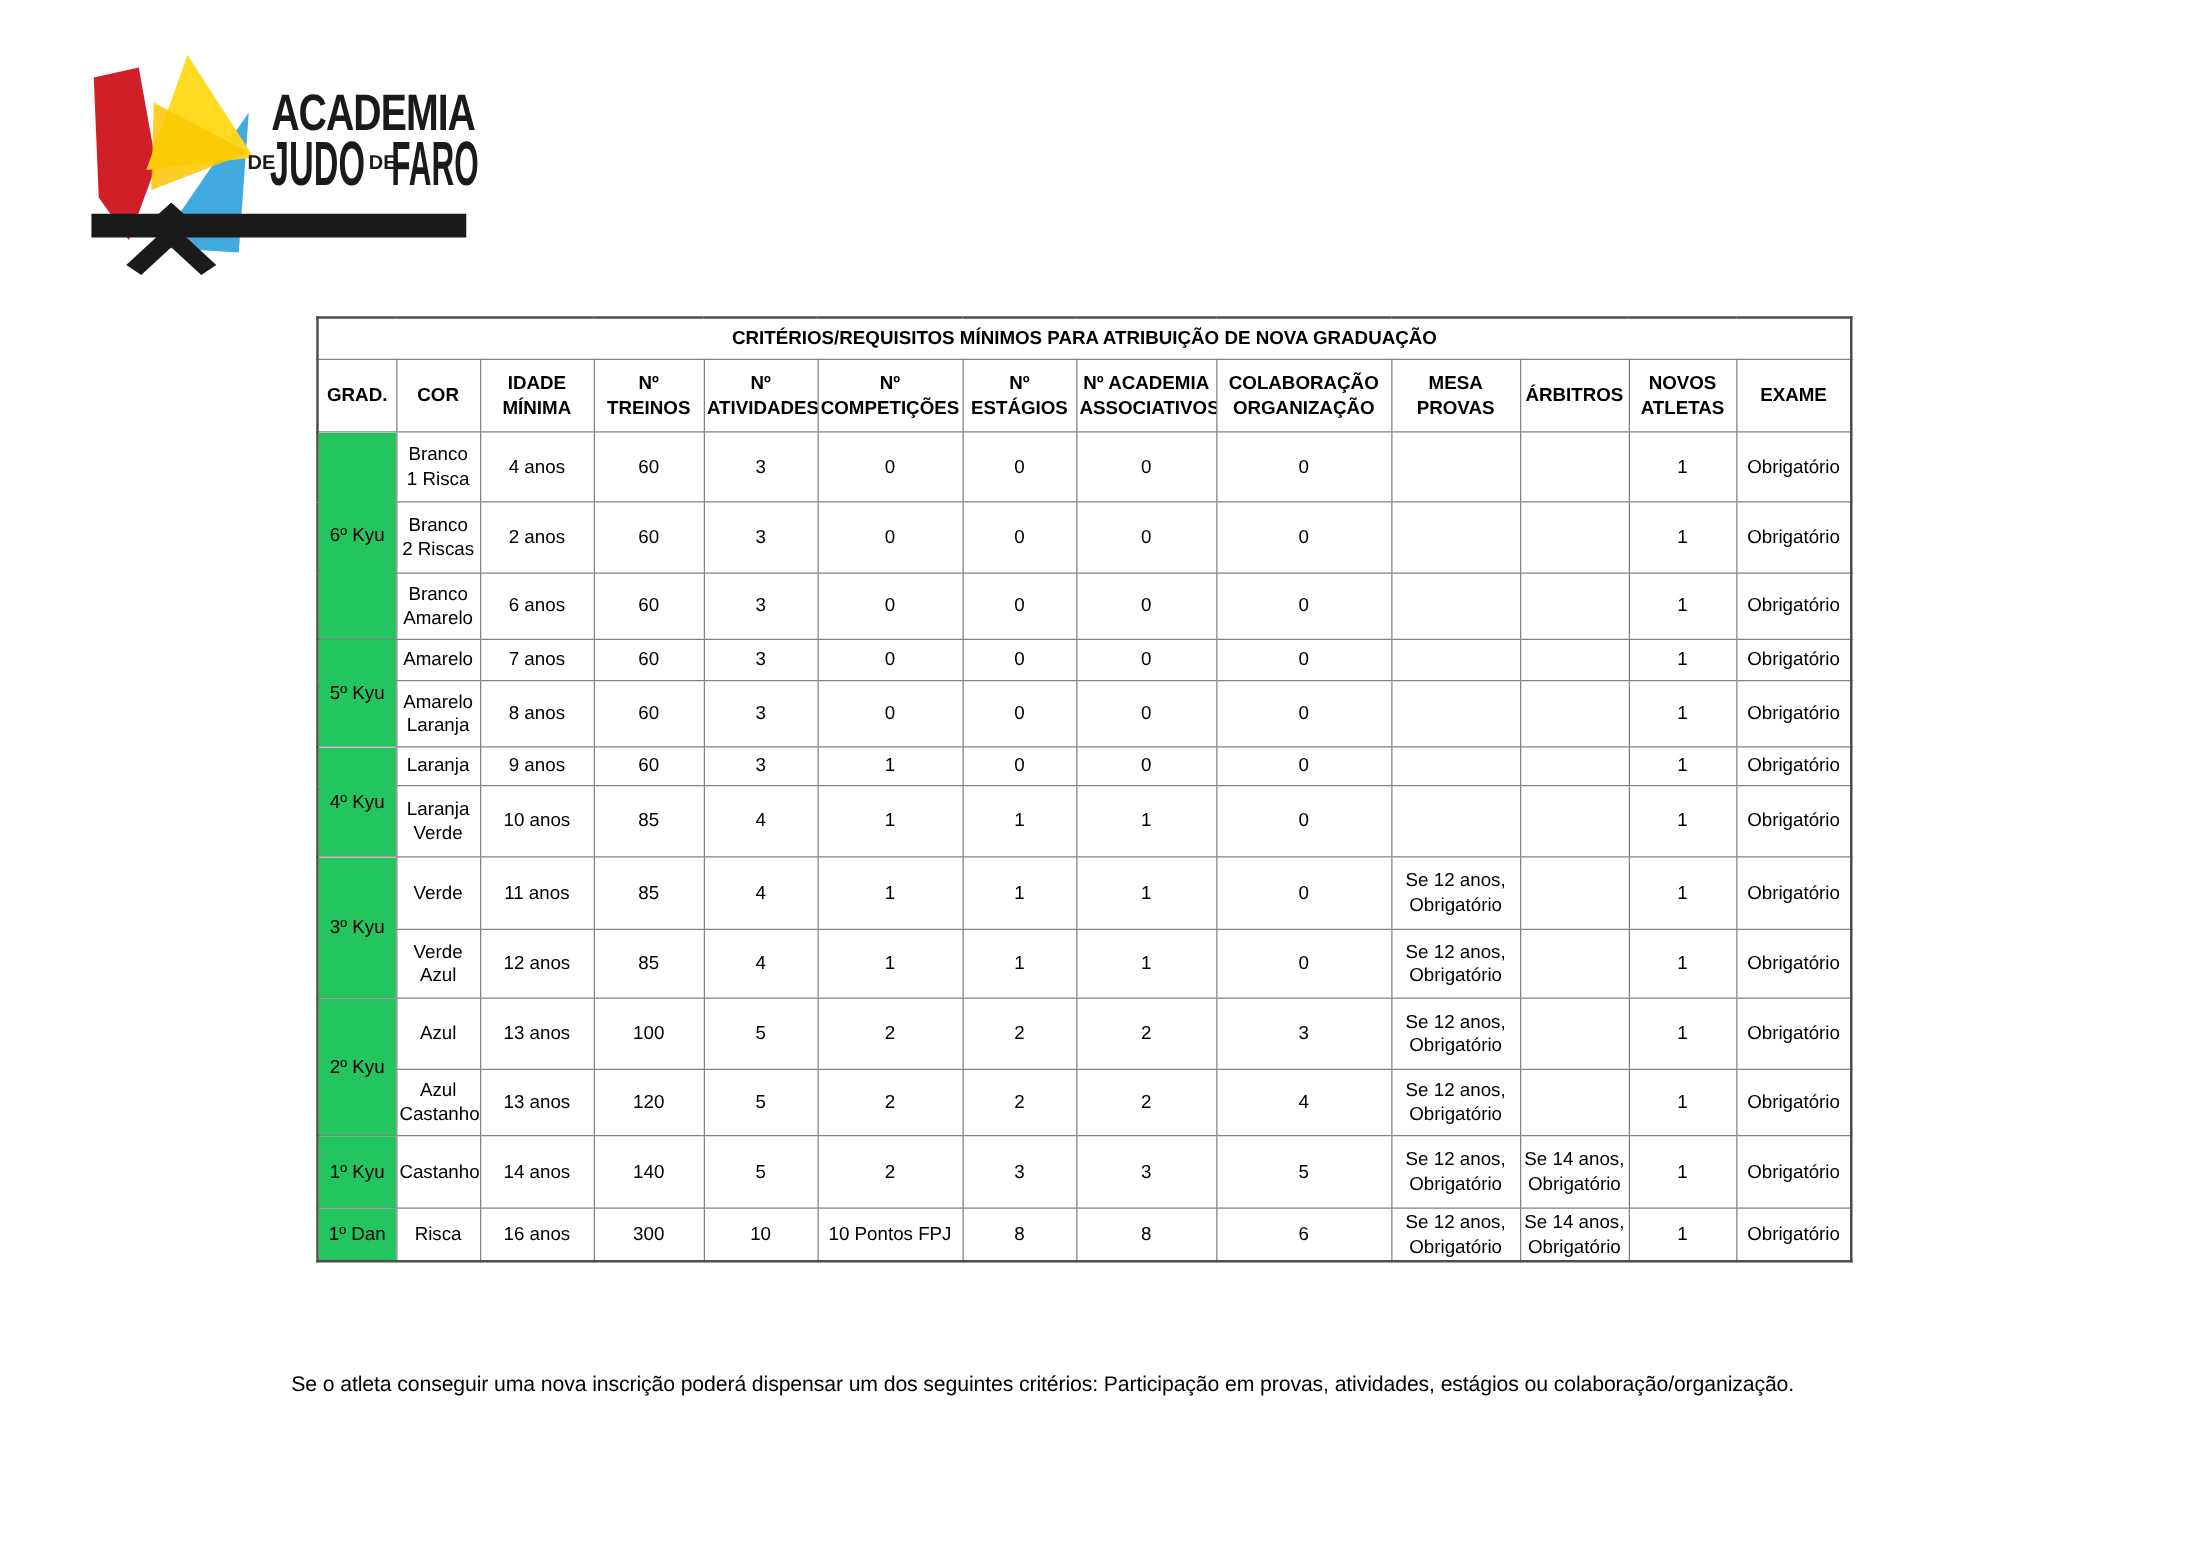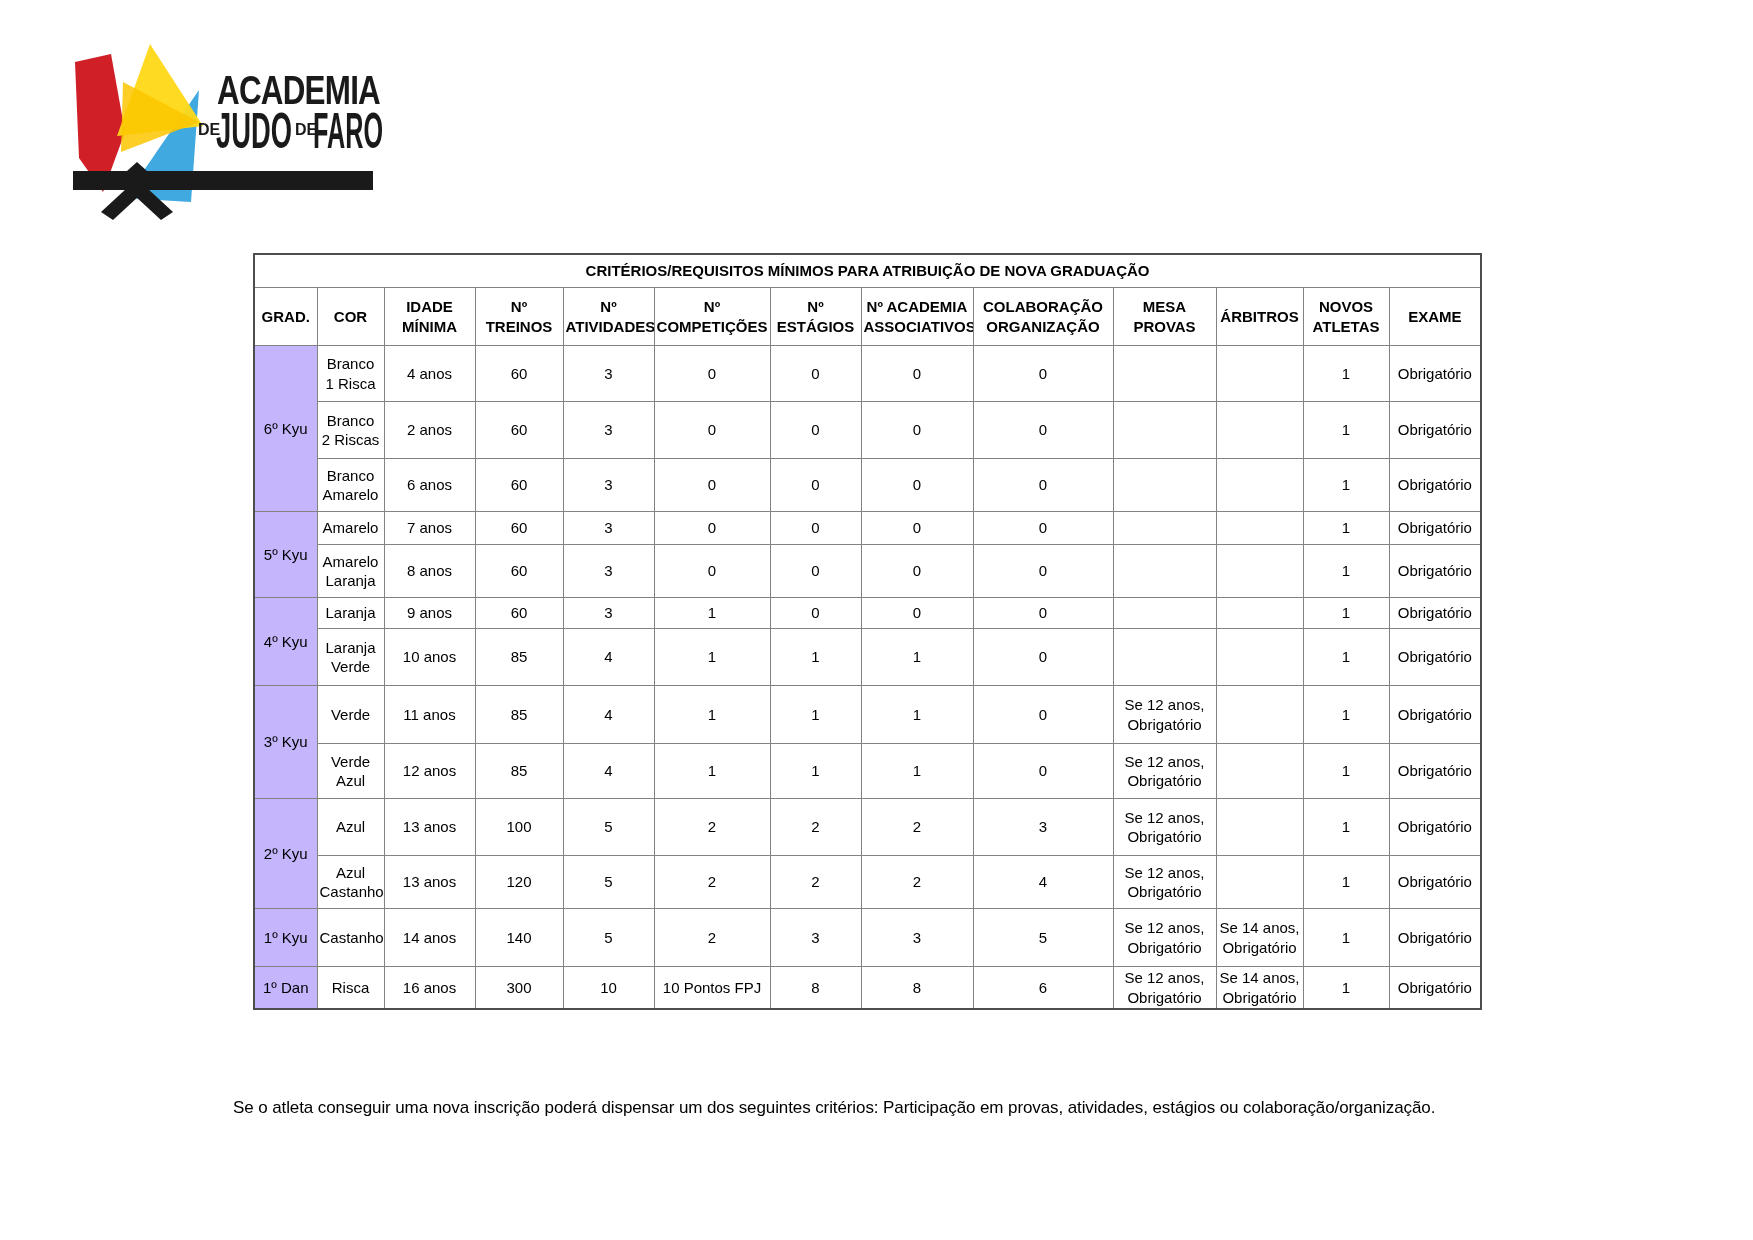--- a/index.html
+++ b/index.html
@@ -15,21 +15,21 @@
     border-collapse:collapse;table-layout:fixed;width:1227px;
     font-size:15px;color:#000;
   }
   table.criteria th,table.criteria td{
     border:1px solid #828282;text-align:center;vertical-align:middle;
     padding:1px 2px;line-height:1.3;overflow:hidden;
   }
   table.criteria{border:2px solid #4d4d4d;}
   tr.title-row th{font-weight:bold;height:30px;font-size:15px;border-bottom:1px solid #828282;}
   tr.cols-row th{font-weight:bold;height:55px;font-size:15px;}
-  td.grad-cell{background:#c4b5fd;}
+  td.grad-cell{background:#22c55e;}
   col.c0{width:63px}col.c1{width:67px}col.c2{width:91px}col.c3{width:88px}
   col.c4{width:91px}col.c5{width:116px}col.c6{width:91px}col.c7{width:112px}
   col.c8{width:140px}col.c9{width:103px}col.c10{width:87px}col.c11{width:86px}
   col.c12{width:92px}
   
   .footnote{
     position:absolute;left:233px;top:1098px;width:1480px;
     font-size:17px;letter-spacing:-0.1px;white-space:nowrap;color:#000;
   }
 </style>

